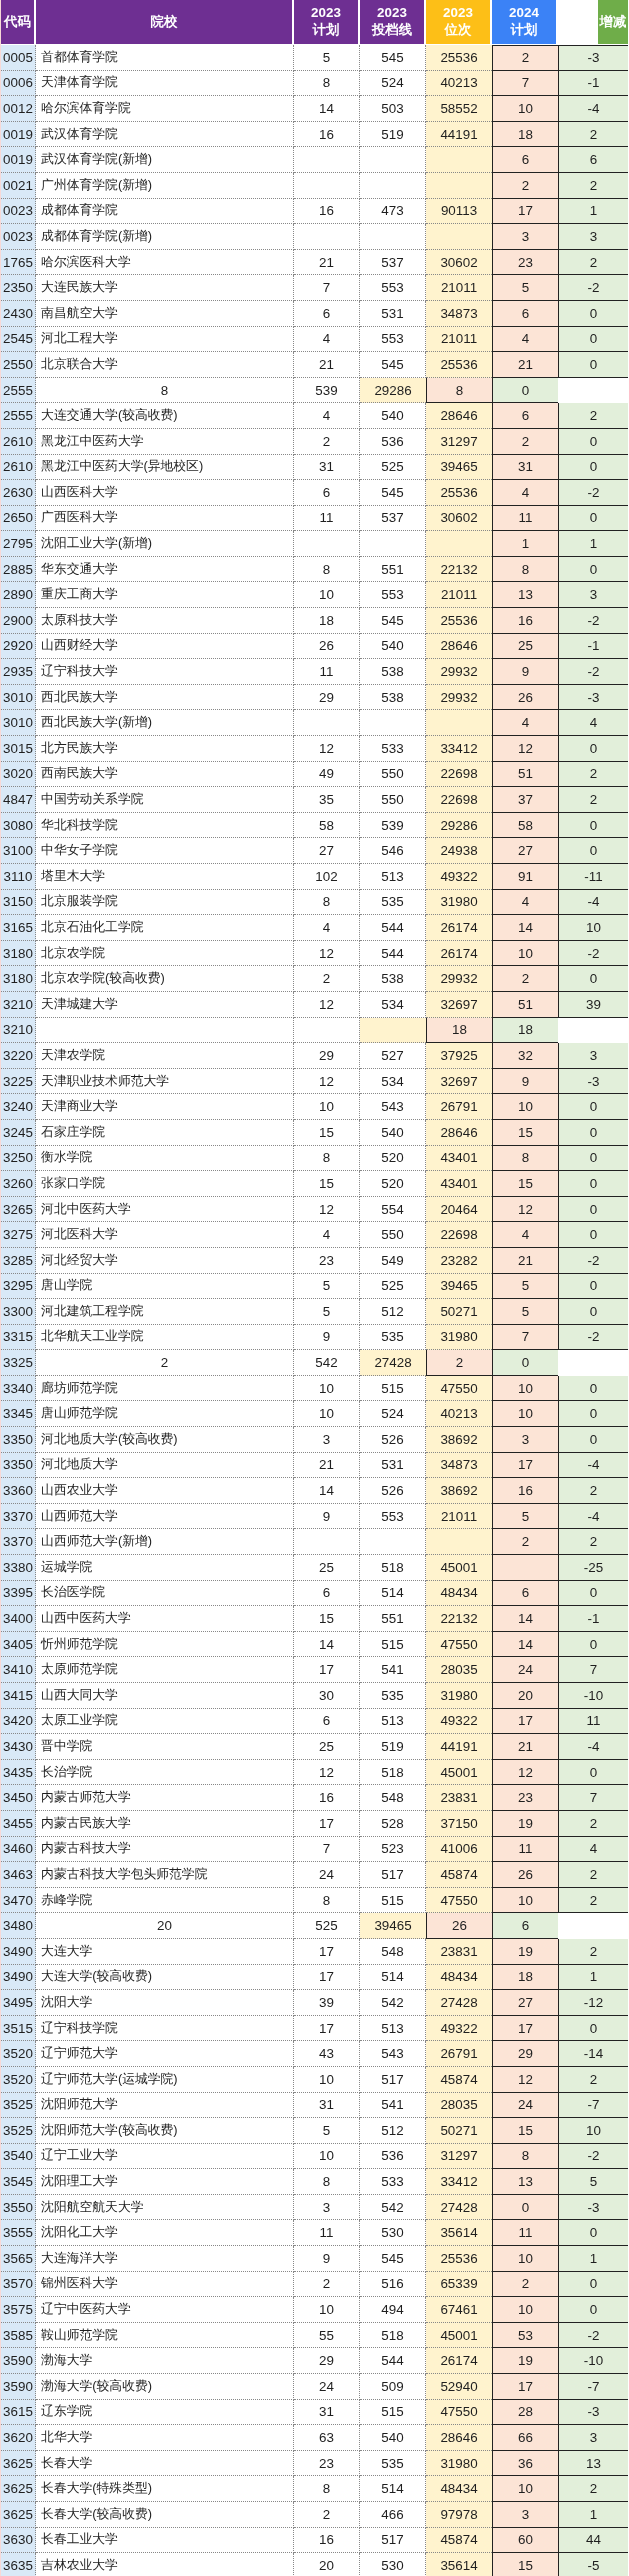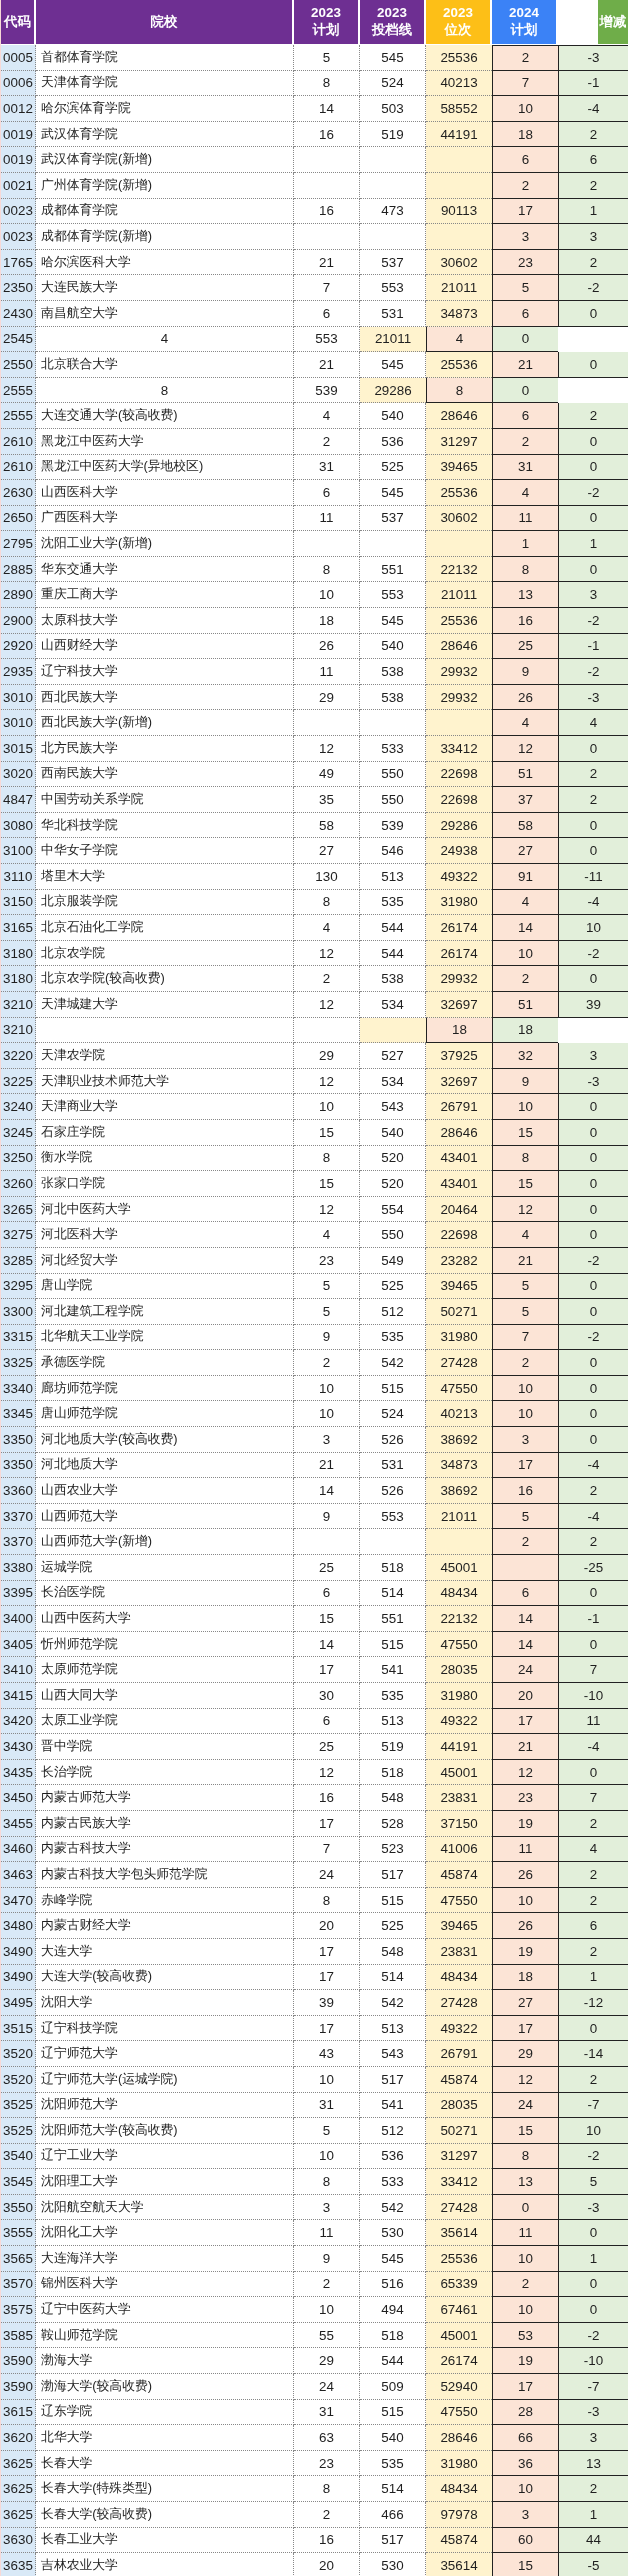--- a/index.html
+++ b/index.html
@@ -160,20 +160,21 @@
         <div class="cell c-code">2430</div>
         <div class="cell c-school">南昌航空大学</div>
         <div class="cell c-p23">6</div>
         <div class="cell c-l23">531</div>
         <div class="cell c-r23">34873</div>
         <div class="cell c-p24">6</div>
         <div class="cell c-chg">0</div>
       </div>
       <div class="row">
         <div class="cell c-code">2545</div>
+        <div class="cell c-school">河北工程大学</div>
         <div class="cell c-p23">4</div>
         <div class="cell c-l23">553</div>
         <div class="cell c-r23">21011</div>
         <div class="cell c-p24">4</div>
         <div class="cell c-chg">0</div>
       </div>
       <div class="row">
         <div class="cell c-code">2550</div>
         <div class="cell c-school">北京联合大学</div>
         <div class="cell c-p23">21</div>
@@ -348,21 +349,21 @@
         <div class="cell c-school">中华女子学院</div>
         <div class="cell c-p23">27</div>
         <div class="cell c-l23">546</div>
         <div class="cell c-r23">24938</div>
         <div class="cell c-p24">27</div>
         <div class="cell c-chg">0</div>
       </div>
       <div class="row">
         <div class="cell c-code">3110</div>
         <div class="cell c-school">塔里木大学</div>
-        <div class="cell c-p23">130</div>
+        <div class="cell c-p23">102</div>
         <div class="cell c-l23">513</div>
         <div class="cell c-r23">49322</div>
         <div class="cell c-p24">91</div>
         <div class="cell c-chg">-11</div>
       </div>
       <div class="row">
         <div class="cell c-code">3150</div>
         <div class="cell c-school">北京服装学院</div>
         <div class="cell c-p23">8</div>
         <div class="cell c-l23">535</div>
@@ -517,21 +518,20 @@
         <div class="cell c-code">3315</div>
         <div class="cell c-school">北华航天工业学院</div>
         <div class="cell c-p23">9</div>
         <div class="cell c-l23">535</div>
         <div class="cell c-r23">31980</div>
         <div class="cell c-p24">7</div>
         <div class="cell c-chg">-2</div>
       </div>
       <div class="row">
         <div class="cell c-code">3325</div>
-        <div class="cell c-school">承德医学院</div>
         <div class="cell c-p23">2</div>
         <div class="cell c-l23">542</div>
         <div class="cell c-r23">27428</div>
         <div class="cell c-p24">2</div>
         <div class="cell c-chg">0</div>
       </div>
       <div class="row">
         <div class="cell c-code">3340</div>
         <div class="cell c-school">廊坊师范学院</div>
         <div class="cell c-p23">10</div>
@@ -715,21 +715,20 @@
         <div class="cell c-code">3470</div>
         <div class="cell c-school">赤峰学院</div>
         <div class="cell c-p23">8</div>
         <div class="cell c-l23">515</div>
         <div class="cell c-r23">47550</div>
         <div class="cell c-p24">10</div>
         <div class="cell c-chg">2</div>
       </div>
       <div class="row">
         <div class="cell c-code">3480</div>
-        <div class="cell c-school">内蒙古财经大学</div>
         <div class="cell c-p23">20</div>
         <div class="cell c-l23">525</div>
         <div class="cell c-r23">39465</div>
         <div class="cell c-p24">26</div>
         <div class="cell c-chg">6</div>
       </div>
       <div class="row">
         <div class="cell c-code">3490</div>
         <div class="cell c-school">大连大学</div>
         <div class="cell c-p23">17</div>

